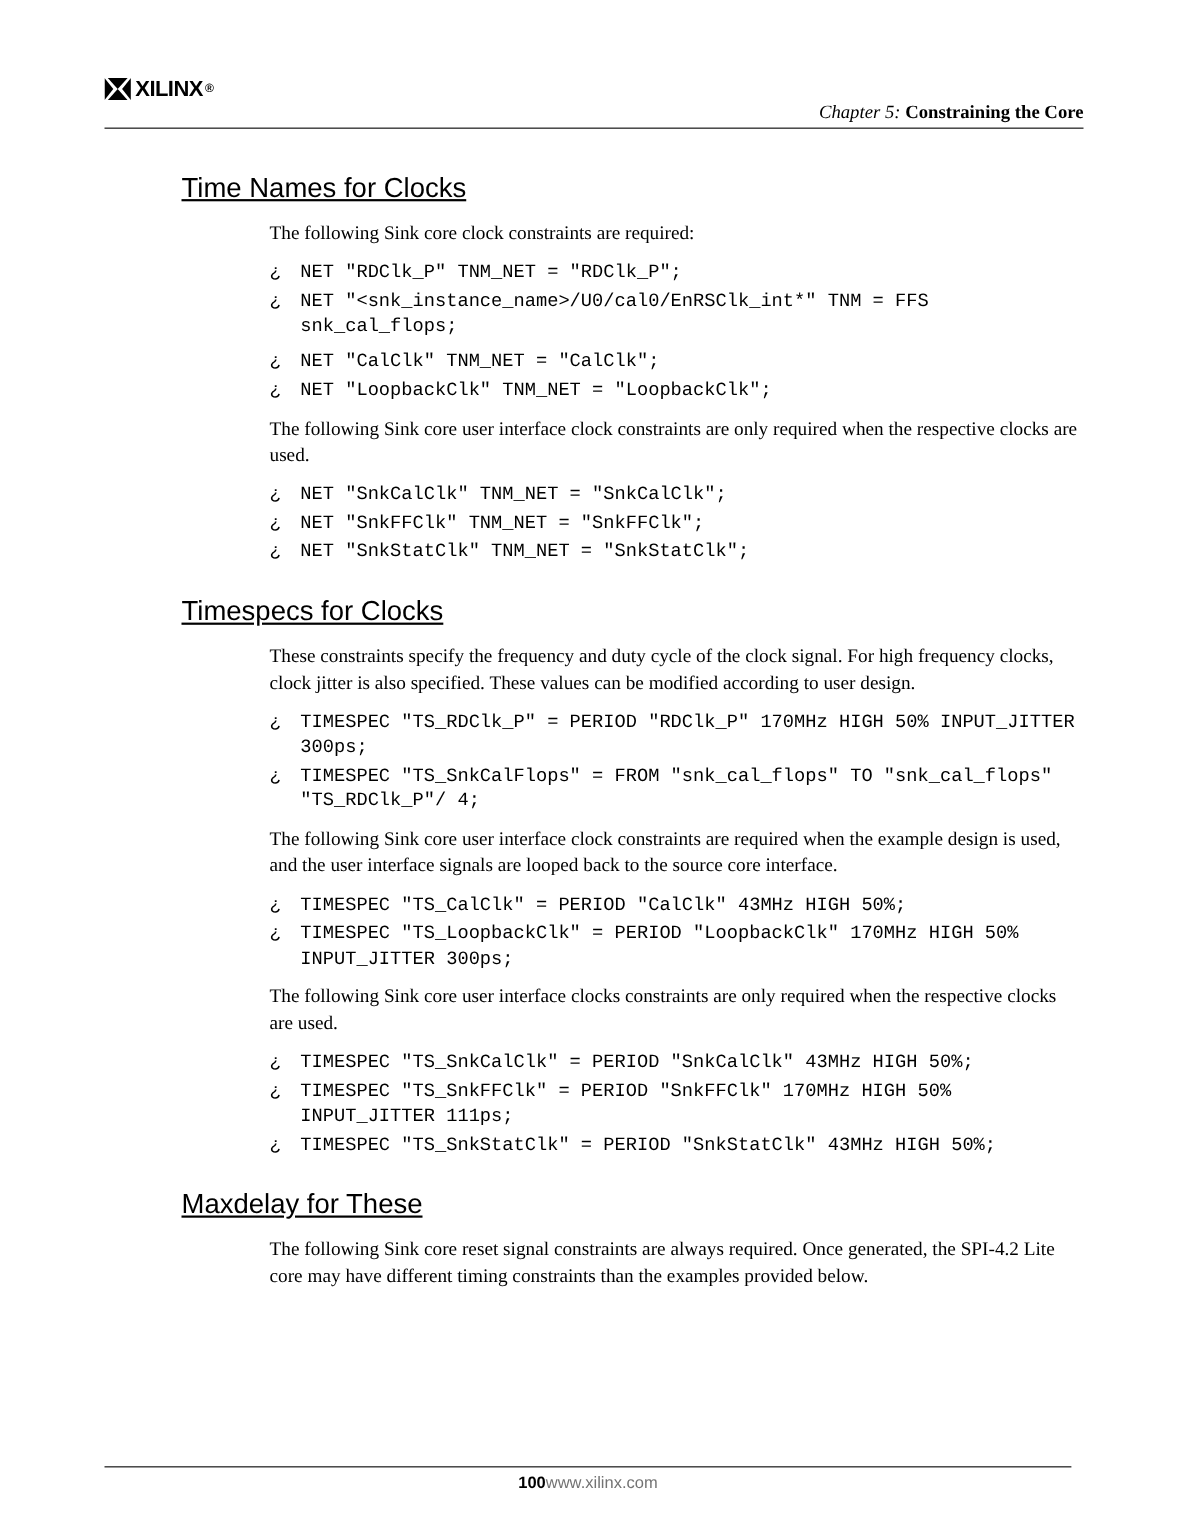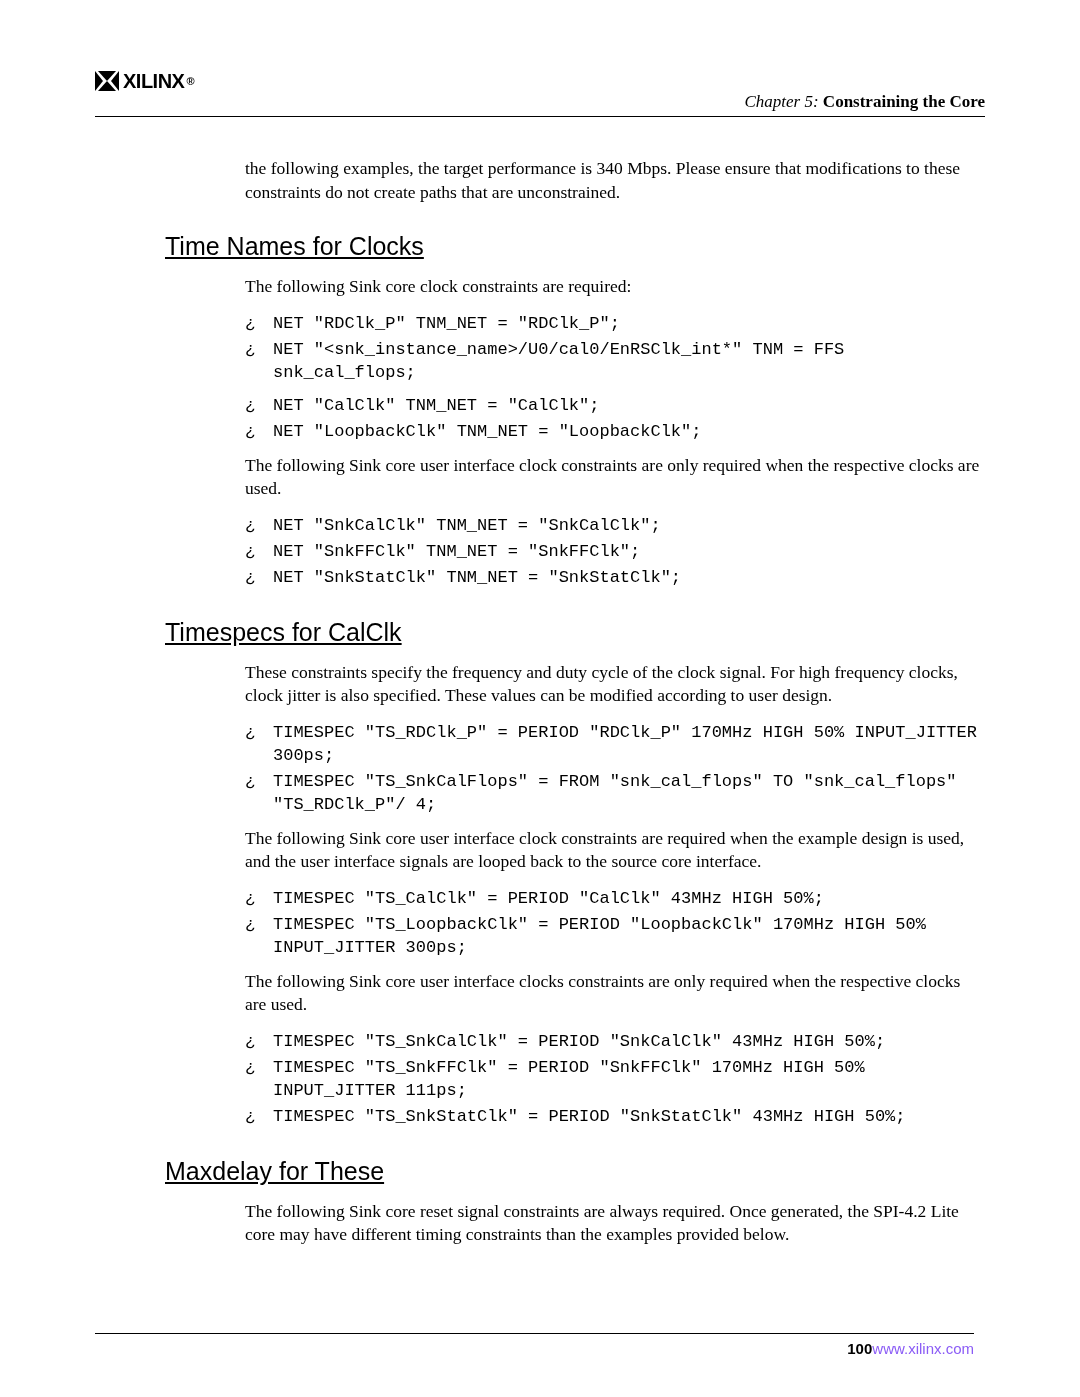--- a/index.html
+++ b/index.html
@@ -85,25 +85,25 @@
     white-space: pre-wrap;
   }
   .footer {
     position: absolute;
     bottom: 40px;
     left: 95px;
     right: 106px;
     border-top: 1.5px solid #000;
     padding-top: 6px;
     display: flex;
-    justify-content: flex-end;
+    justify-content: center;
     font-size: 15px;
   }
   .footer .page-num { font-weight: bold; font-family: Arial, sans-serif; }
-  .footer .link { color: #8b5cf6; font-family: Arial, sans-serif; }
+  .footer .link { color: #737373; font-family: Arial, sans-serif; }
   .footer .right { text-align: right; font-family: Arial, sans-serif; }
   .footer .right .title { font-weight: bold; }
 </style>
 </head>
 <body>
 
 <div class="page">
 
   <div class="header">
     <div class="logo">
@@ -117,21 +117,20 @@
       </span>
       <span>XILINX</span>
         <span class="reg">®</span>
     </div>
     <div class="chapter-line">
       <span>Chapter 5:</span>
       <span class="bold">Constraining the Core</span>
     </div>
   </div>
 
-  <p class="body-text">the following examples, the target performance is 340 Mbps. Please ensure that modifications to these constraints do not create paths that are unconstrained.</p>
 
   <h2 class="section">Time Names for Clocks</h2>
   <p class="body-text">The following Sink core clock constraints are required:</p>
   <div class="code-block">
     <div class="code-item">
         <span class="bullet">¿</span>
         <span class="code">NET "RDClk_P" TNM_NET = "RDClk_P";</span>
       </div>
     <div class="code-item">
         <span class="bullet">¿</span>
@@ -157,21 +156,21 @@
     <div class="code-item">
         <span class="bullet">¿</span>
         <span class="code">NET "SnkFFClk" TNM_NET = "SnkFFClk";</span>
       </div>
     <div class="code-item">
         <span class="bullet">¿</span>
         <span class="code">NET "SnkStatClk" TNM_NET = "SnkStatClk";</span>
       </div>
   </div>
 
-  <h2 class="section">Timespecs for CalClk</h2>
+  <h2 class="section">Timespecs for Clocks</h2>
   <p class="body-text">These constraints specify the frequency and duty cycle of the clock signal. For high frequency clocks, clock jitter is also specified. These values can be modified according to user design.</p>
   <div class="code-block">
     <div class="code-item">
         <span class="bullet">¿</span>
         <span class="code">TIMESPEC "TS_RDClk_P" = PERIOD "RDClk_P" 170MHz HIGH 50% INPUT_JITTER 300ps;</span>
       </div>
     <div class="code-item">
         <span class="bullet">¿</span>
         <span class="code">TIMESPEC "TS_SnkCalFlops" = FROM "snk_cal_flops" TO "snk_cal_flops" "TS_RDClk_P"/ 4;</span>
       </div>

